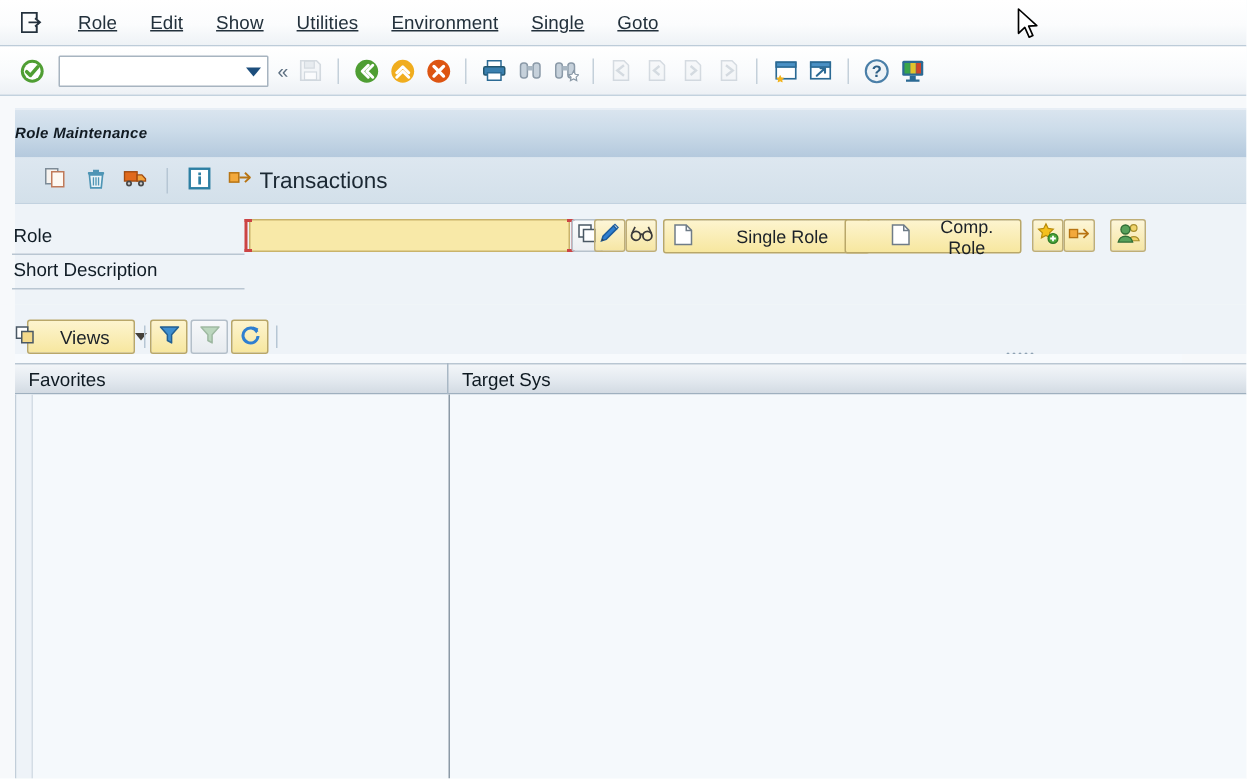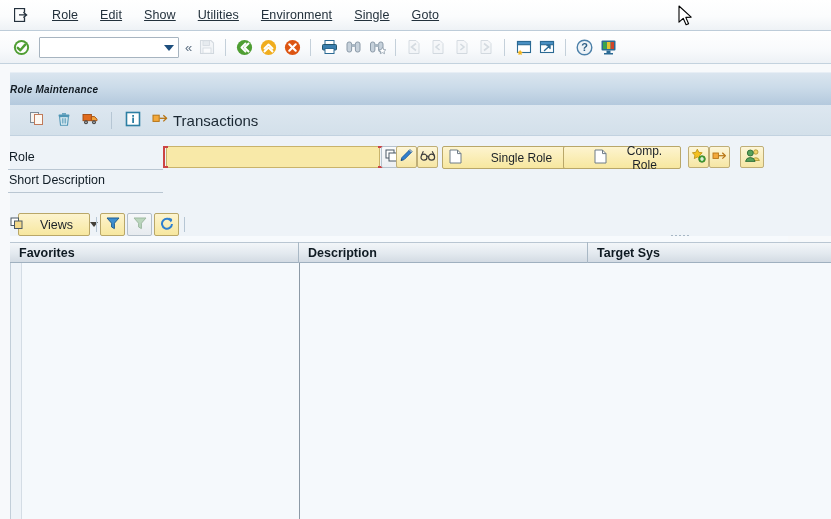--- a/index.html
+++ b/index.html
@@ -133,21 +133,21 @@
     position: absolute; top: 213px; height: 23px;
     background: linear-gradient(to bottom,#fdf4cf,#f7e79f);
     border: 1px solid #b9a769; border-radius: 2px;
     display: flex; align-items: center; justify-content: center; gap: 16px; padding: 0 5px;
   }
   .vbtn.grey { background: linear-gradient(to bottom,#f6f8fa,#e7ebef); border-color: #b4bfc9; }
   .vbtn .lbl { font-size: 12.5px; color: #1b2128; }
   .vsep { position: absolute; top: 217px; width: 1px; height: 15px; background: #b6c6d4; }
 
   
-  .table { position: absolute; left: 10px; top: 236px; width: 778px; height: 283px; background: #f7fafd; font-weight: bold; }
+  .table { position: absolute; left: 10px; top: 236px; width: 778px; height: 283px; background: #f7fafd; }
   .grip { position: absolute; left: 663px; top: 231px; width: 34px; height: 9px;
           display: flex; align-items: center; justify-content: center; gap: 2px; }
   .grip i { width: 2px; height: 2px; background: #8fa3b4; display: block; border-radius: 50%; }
   .thead {
     position: absolute; left: 0; top: 6px; width: 821px; height: 21px;
     background: linear-gradient(to bottom,#f3f6f9 0%,#e3e9ef 55%,#d3dbe3 100%);
     border-top: 1px solid #b9c6d2; border-bottom: 1px solid #9fb0bf;
     display: flex; align-items: center;
   }
   .th { height: 21px; display: flex; align-items: center; padding-left: 9px;
@@ -521,23 +521,20 @@
       <i></i>
       <i></i>
       <i></i>
       <i></i>
   </div>
   <div class="table">
     <div class="thead">
       <div class="th" style="width:289px">
         <span>Favorites</span>
       </div>
-      <div class="th" style="width:289px">
-        <span>Description</span>
-      </div>
       <div class="th" style="width:242px; border-right:0;">
         <span>Target Sys</span>
       </div>
     </div>
     <div class="tbody">
       <div class="leftpad"></div>
       <div class="colline" style="left:288px"></div>
     </div>
   </div>
 

